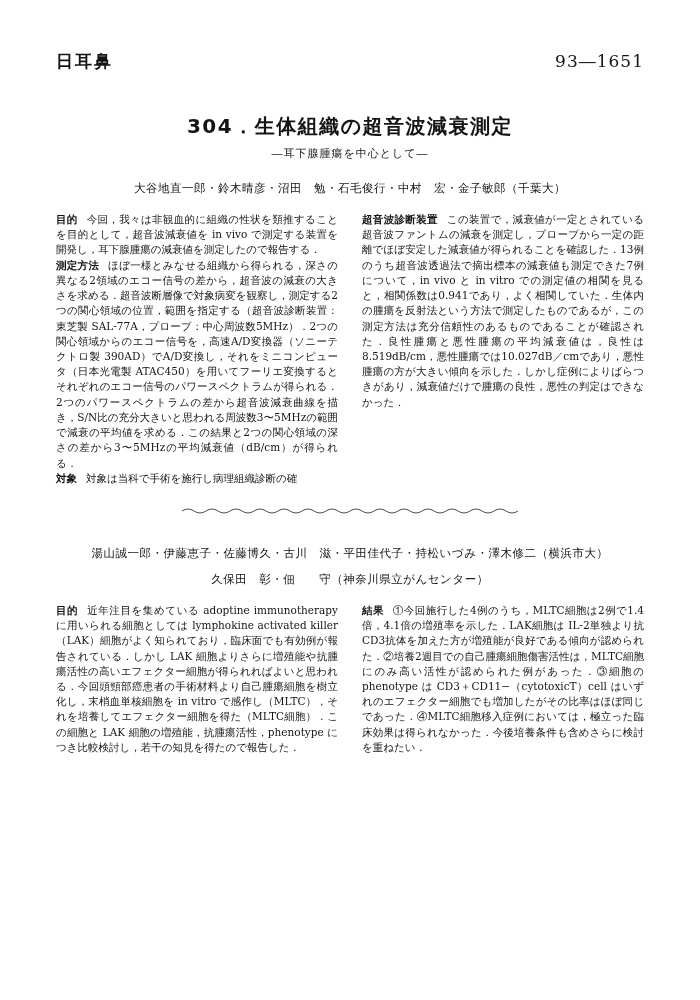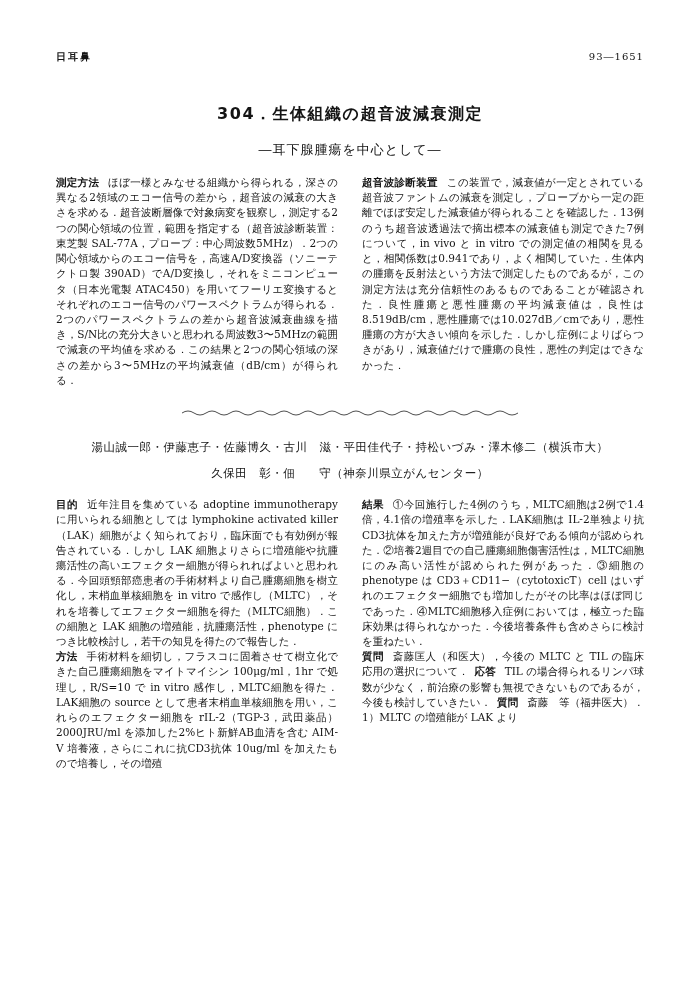--- a/index.html
+++ b/index.html
@@ -14,53 +14,53 @@
     padding: 50px 56px 36px 56px;
     font-family: "DejaVu Serif", "Liberation Serif", serif;
     overflow: hidden;
     position: relative;
   }
 
   .running-head {
     display: flex;
     justify-content: space-between;
     align-items: baseline;
-    font-size: 10px;
+    font-size: 17px;
     text-align: right;
   }
   .journal-name {
     font-family: "DejaVu Sans", "Liberation Sans", sans-serif;
     font-weight: bold;
     letter-spacing: 2px;
   }
   .page-ref { letter-spacing: 1px; }
 
   .article-head { text-align: center; }
 
   .art-title {
     font-family: "DejaVu Sans", "Liberation Sans", sans-serif;
     font-weight: bold;
-    font-size: 16px;
+    font-size: 20px;
     letter-spacing: 1.5px;
     margin-top: 40px;
   }
   .art-title.second { margin-top: 26px; }
 
   .art-subtitle {
-    font-size: 13px;
+    font-size: 11px;
     letter-spacing: 1px;
-    margin-top: 16px;
+    margin-top: 6px;
   }
 
   .art-authors {
     font-size: 11.5px;
     letter-spacing: 0.5px;
     margin-top: 20px;
   }
-  .art-authors.tight { margin-top: 22px; }
+  .art-authors.tight { margin-top: 30px; }
   .art-authors.line2 { margin-top: 11px; }
 
   .columns {
     display: flex;
     gap: 24px;
     margin-top: 16px;
   }
   .col {
     flex: 1;
     font-size: 10.5px;
@@ -90,25 +90,28 @@
 
   <header class="running-head">
     <span class="journal-name">日耳鼻</span>
     <span class="page-ref">93―1651</span>
   </header>
 
   <section class="article">
     <div class="article-head">
       <h1 class="art-title">304．生体組織の超音波減衰測定</h1>
       <div class="art-subtitle">―耳下腺腫瘍を中心として―</div>
+      <div class="art-authors">大谷地直一郎・鈴木晴彦・沼田　勉・石毛俊行・中村　宏・金子敏郎（千葉大）</div>
     </div>
 
     <div class="columns">
       <div class="col">
+        <p class="para"><b class="lead">目的</b><span>今回，我々は非観血的に組織の性状を類推することを目的として，超音波減衰値を in vivo で測定する装置を開発し，耳下腺腫瘍の減衰値を測定したので報告する．</span></p>
         <p class="para"><b class="lead">測定方法</b><span>ほぼ一様とみなせる組織から得られる，深さの異なる2領域のエコー信号の差から，超音波の減衰の大きさを求める．超音波断層像で対象病変を観察し，測定する2つの関心領域の位置，範囲を指定する（超音波診断装置：東芝製 SAL-77A，プローブ：中心周波数5MHz）．2つの関心領域からのエコー信号を，高速A/D変換器（ソニーテクトロ製 390AD）でA/D変換し，それをミニコンピュータ（日本光電製 ATAC450）を用いてフーリエ変換するとそれぞれのエコー信号のパワースペクトラムが得られる．2つのパワースペクトラムの差から超音波減衰曲線を描き，S/N比の充分大きいと思われる周波数3〜5MHzの範囲で減衰の平均値を求める．この結果と2つの関心領域の深さの差から3〜5MHzの平均減衰値（dB/cm）が得られる．</span></p>
+        <p class="para"><b class="lead">対象</b><span>対象は当科で手術を施行し病理組織診断の確</span></p>
       </div>
       <div class="col">
         <p class="para"><b class="lead">超音波診断装置</b><span>この装置で，減衰値が一定とされている超音波ファントムの減衰を測定し，プローブから一定の距離でほぼ安定した減衰値が得られることを確認した．13例のうち超音波透過法で摘出標本の減衰値も測定できた7例について，in vivo と in vitro での測定値の相関を見ると，相関係数は0.941であり，よく相関していた．生体内の腫瘍を反射法という方法で測定したものであるが，この測定方法は充分信頼性のあるものであることが確認された．良性腫瘍と悪性腫瘍の平均減衰値は，良性は8.519dB/cm，悪性腫瘍では10.027dB／cmであり，悪性腫瘍の方が大きい傾向を示した．しかし症例によりばらつきがあり，減衰値だけで腫瘍の良性，悪性の判定はできなかった．</span></p>
       </div>
     </div>
   </section>
 
   <div class="divider">
     <svg width="340" height="10" viewBox="0 0 340 10" aria-hidden="true">
       <path d="M2,5 Q8,1 14,5 T26,5 T38,5 T50,5 T62,5 T74,5 T86,5 T98,5 T110,5 T122,5 T134,5 T146,5 T158,5 T170,5 T182,5 T194,5 T206,5 T218,5 T230,5 T242,5 T254,5 T266,5 T278,5 T290,5 T302,5 T314,5 T326,5 T338,5" stroke="#3a3a3a" stroke-width="0.9" fill="none"></path>
@@ -117,22 +120,20 @@
 
   <section class="article">
     <div class="article-head">
       <div class="art-authors tight">湯山誠一郎・伊藤恵子・佐藤博久・古川　滋・平田佳代子・持松いづみ・澤木修二（横浜市大）</div>
       <div class="art-authors line2">久保田　彰・佃　　守（神奈川県立がんセンター）</div>
     </div>
 
     <div class="columns">
       <div class="col">
         <p class="para"><b class="lead">目的</b><span>近年注目を集めている adoptine immunotherapy に用いられる細胞としては lymphokine activated killer（LAK）細胞がよく知られており，臨床面でも有効例が報告されている．しかし LAK 細胞よりさらに増殖能や抗腫瘍活性の高いエフェクター細胞が得られればよいと思われる．今回頭頸部癌患者の手術材料より自己腫瘍細胞を樹立化し，末梢血単核細胞を in vitro で感作し（MLTC），それを培養してエフェクター細胞を得た（MLTC細胞）．この細胞と LAK 細胞の増殖能，抗腫瘍活性，phenotype につき比較検討し，若干の知見を得たので報告した．</span></p>
-        <p class="para"><b class="lead">方法</b><span>手術材料を細切し，フラスコに固着させて樹立化できた自己腫瘍細胞をマイトマイシン 100μg/ml，1hr で処理し，R/S=10 で in vitro 感作し，MLTC細胞を得た．LAK細胞の source として患者末梢血単核細胞を用い，これらのエフェクター細胞を rIL-2（TGP-3，武田薬品）2000JRU/ml を添加した2%ヒト新鮮AB血清を含む AIM-V 培養液，さらにこれに抗CD3抗体 10ug/ml を加えたもので培養し，その増殖</span></p>
       </div>
       <div class="col">
         <p class="para"><b class="lead">結果</b><span>①今回施行した4例のうち，MLTC細胞は2例で1.4倍，4.1倍の増殖率を示した．LAK細胞は IL-2単独より抗CD3抗体を加えた方が増殖能が良好である傾向が認められた．②培養2週目での自己腫瘍細胞傷害活性は，MLTC細胞にのみ高い活性が認められた例があった．③細胞の phenotype は CD3＋CD11−（cytotoxicT）cell はいずれのエフェクター細胞でも増加したがその比率はほぼ同じであった．④MLTC細胞移入症例においては，極立った臨床効果は得られなかった．今後培養条件も含めさらに検討を重ねたい．</span></p>
-        <p class="para"><b class="lead">質問</b><span>斎藤匡人（和医大），今後の MLTC と TIL の臨床応用の選択について．</span><b class="lead">応答</b><span>TIL の場合得られるリンパ球数が少なく，前治療の影響も無視できないものであるが，今後も検討していきたい．</span><b class="lead">質問</b><span>斎藤　等（福井医大）．1）MLTC の増殖能が LAK より</span></p>
       </div>
     </div>
   </section>
 
 </div>
 
 </body></html>

